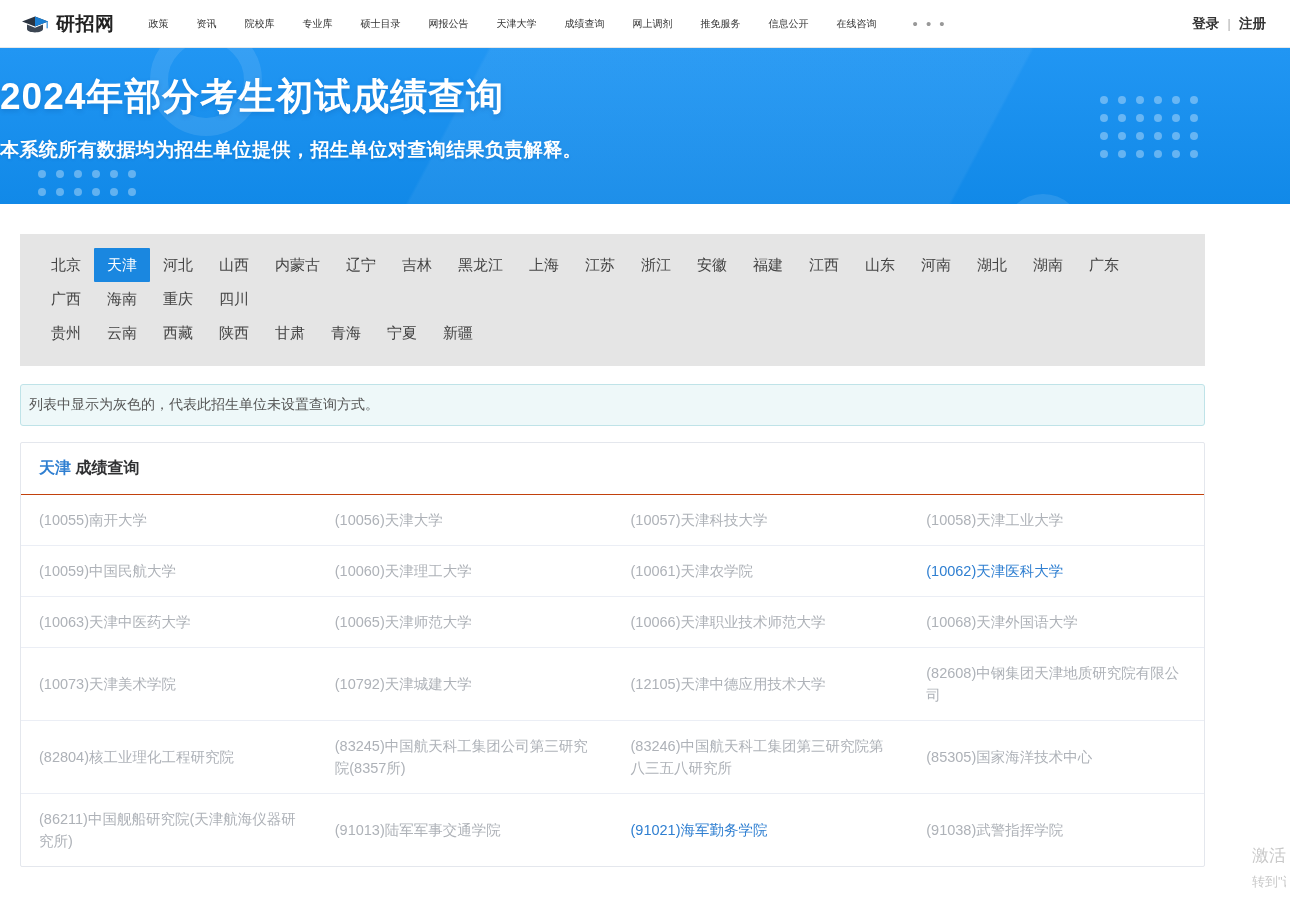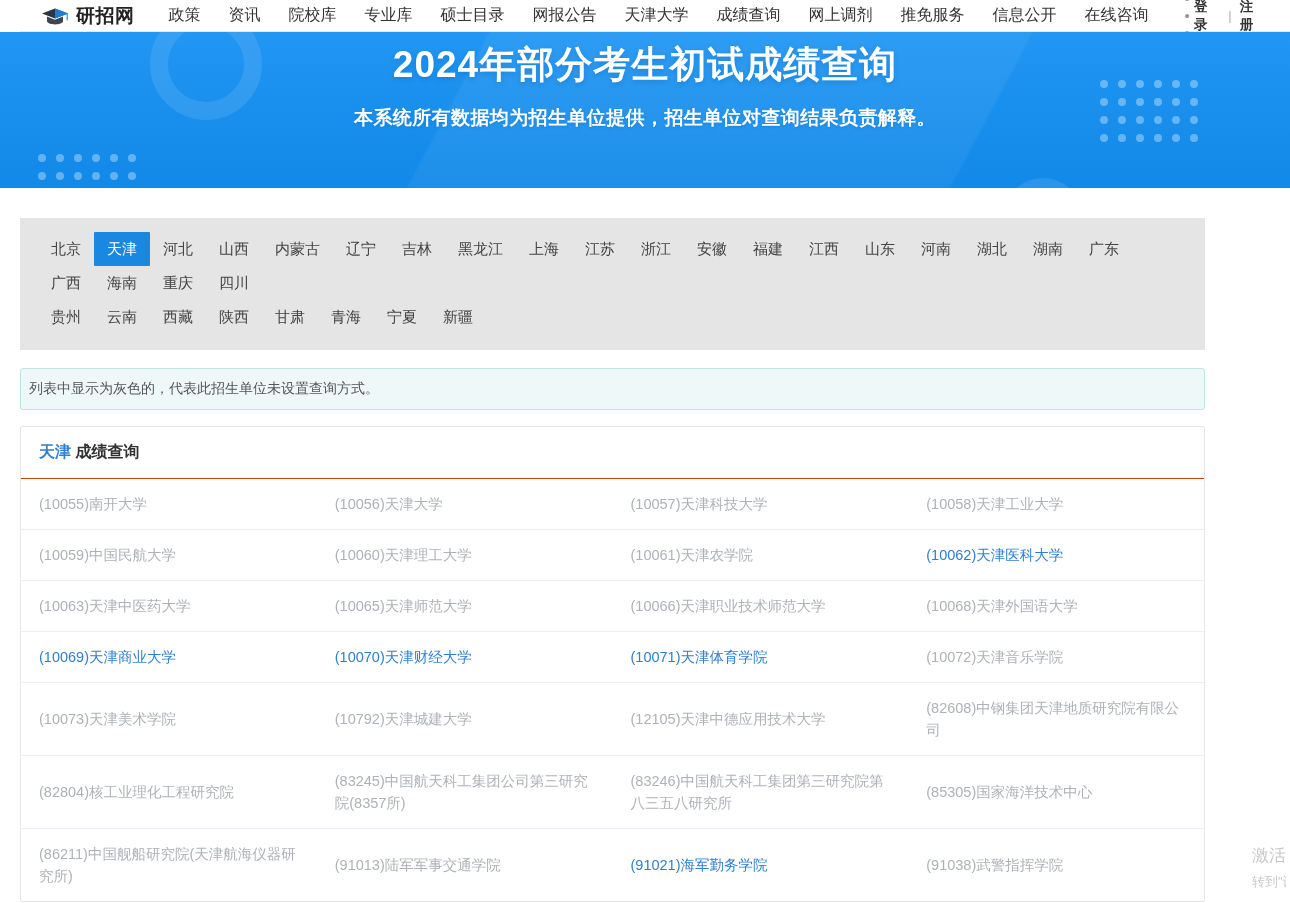--- a/index.html
+++ b/index.html
@@ -6,28 +6,27 @@
   html, body {
     margin: 0; padding: 0;
     width: 1290px; height: 903px;
     background: #fff;
     font-family: "Liberation Sans", "DejaVu Sans", sans-serif;
     overflow: hidden;
   }
 
   
   .topnav {
-    height: 32px;
+    height: 48px;
     background: #ffffff;
     display: flex;
     align-items: center;
     padding: 0 18px 0 20px;
     border-bottom: 1px solid #e8e8e8;
     position: relative;
-    margin-left: 20px;
   }
   .brand {
     display: flex;
     align-items: center;
     gap: 6px;
     margin-right: 34px;
     flex: 0 0 auto;
   }
   .brand-text {
     font-size: 19px;
@@ -36,21 +35,21 @@
     letter-spacing: 0.5px;
   }
   .cap-icon { width: 30px; height: 20px; display: block; }
 
   .navlinks {
     display: flex;
     align-items: center;
     gap: 28px;
   }
   .navlink {
-    font-size: 16px;
+    font-size: 10px;
     color: #333;
     text-decoration: none;
     white-space: nowrap;
     cursor: pointer;
   }
   .nav-more {
     color: #999;
     font-size: 15px;
     letter-spacing: 2px;
     margin-left: 8px;
@@ -107,22 +106,22 @@
     position: absolute;
     border-radius: 50%;
     border: 18px solid rgba(255,255,255,0.10);
   }
   .ring-left { width: 112px; height: 112px; left: 150px; top: -24px; }
   .ring-right { width: 80px; height: 80px; left: 1003px; top: 146px; }
 
   .banner-inner {
     position: relative;
     z-index: 3;
-    text-align: center;
-    padding-top: 12px;
+    text-align: left;
+    padding-top: 28px;
   }
   .banner-title {
     font-size: 37px;
     font-weight: bold;
     color: #fff;
     letter-spacing: 1px;
     text-shadow: 0 2px 5px rgba(0,60,130,0.22);
     margin: 0 0 18px 0;
     line-height: 1.15;
   }
@@ -375,26 +374,20 @@
           <div class="cell">(10061)天津农学院</div>
           <div class="cell link">(10062)天津医科大学</div>
         </div>
         <div class="grid-row">
           <div class="cell">(10063)天津中医药大学</div>
           <div class="cell">(10065)天津师范大学</div>
           <div class="cell">(10066)天津职业技术师范大学</div>
           <div class="cell">(10068)天津外国语大学</div>
         </div>
         <div class="grid-row">
-          <div class="cell link">(10069)天津商业大学</div>
-          <div class="cell link">(10070)天津财经大学</div>
-          <div class="cell link">(10071)天津体育学院</div>
-          <div class="cell">(10072)天津音乐学院</div>
-        </div>
-        <div class="grid-row">
           <div class="cell">(10073)天津美术学院</div>
           <div class="cell">(10792)天津城建大学</div>
           <div class="cell">(12105)天津中德应用技术大学</div>
           <div class="cell">(82608)中钢集团天津地质研究院有限公司</div>
         </div>
         <div class="grid-row">
           <div class="cell">(82804)核工业理化工程研究院</div>
           <div class="cell">(83245)中国航天科工集团公司第三研究院(8357所)</div>
           <div class="cell">(83246)中国航天科工集团第三研究院第八三五八研究所</div>
           <div class="cell">(85305)国家海洋技术中心</div>

